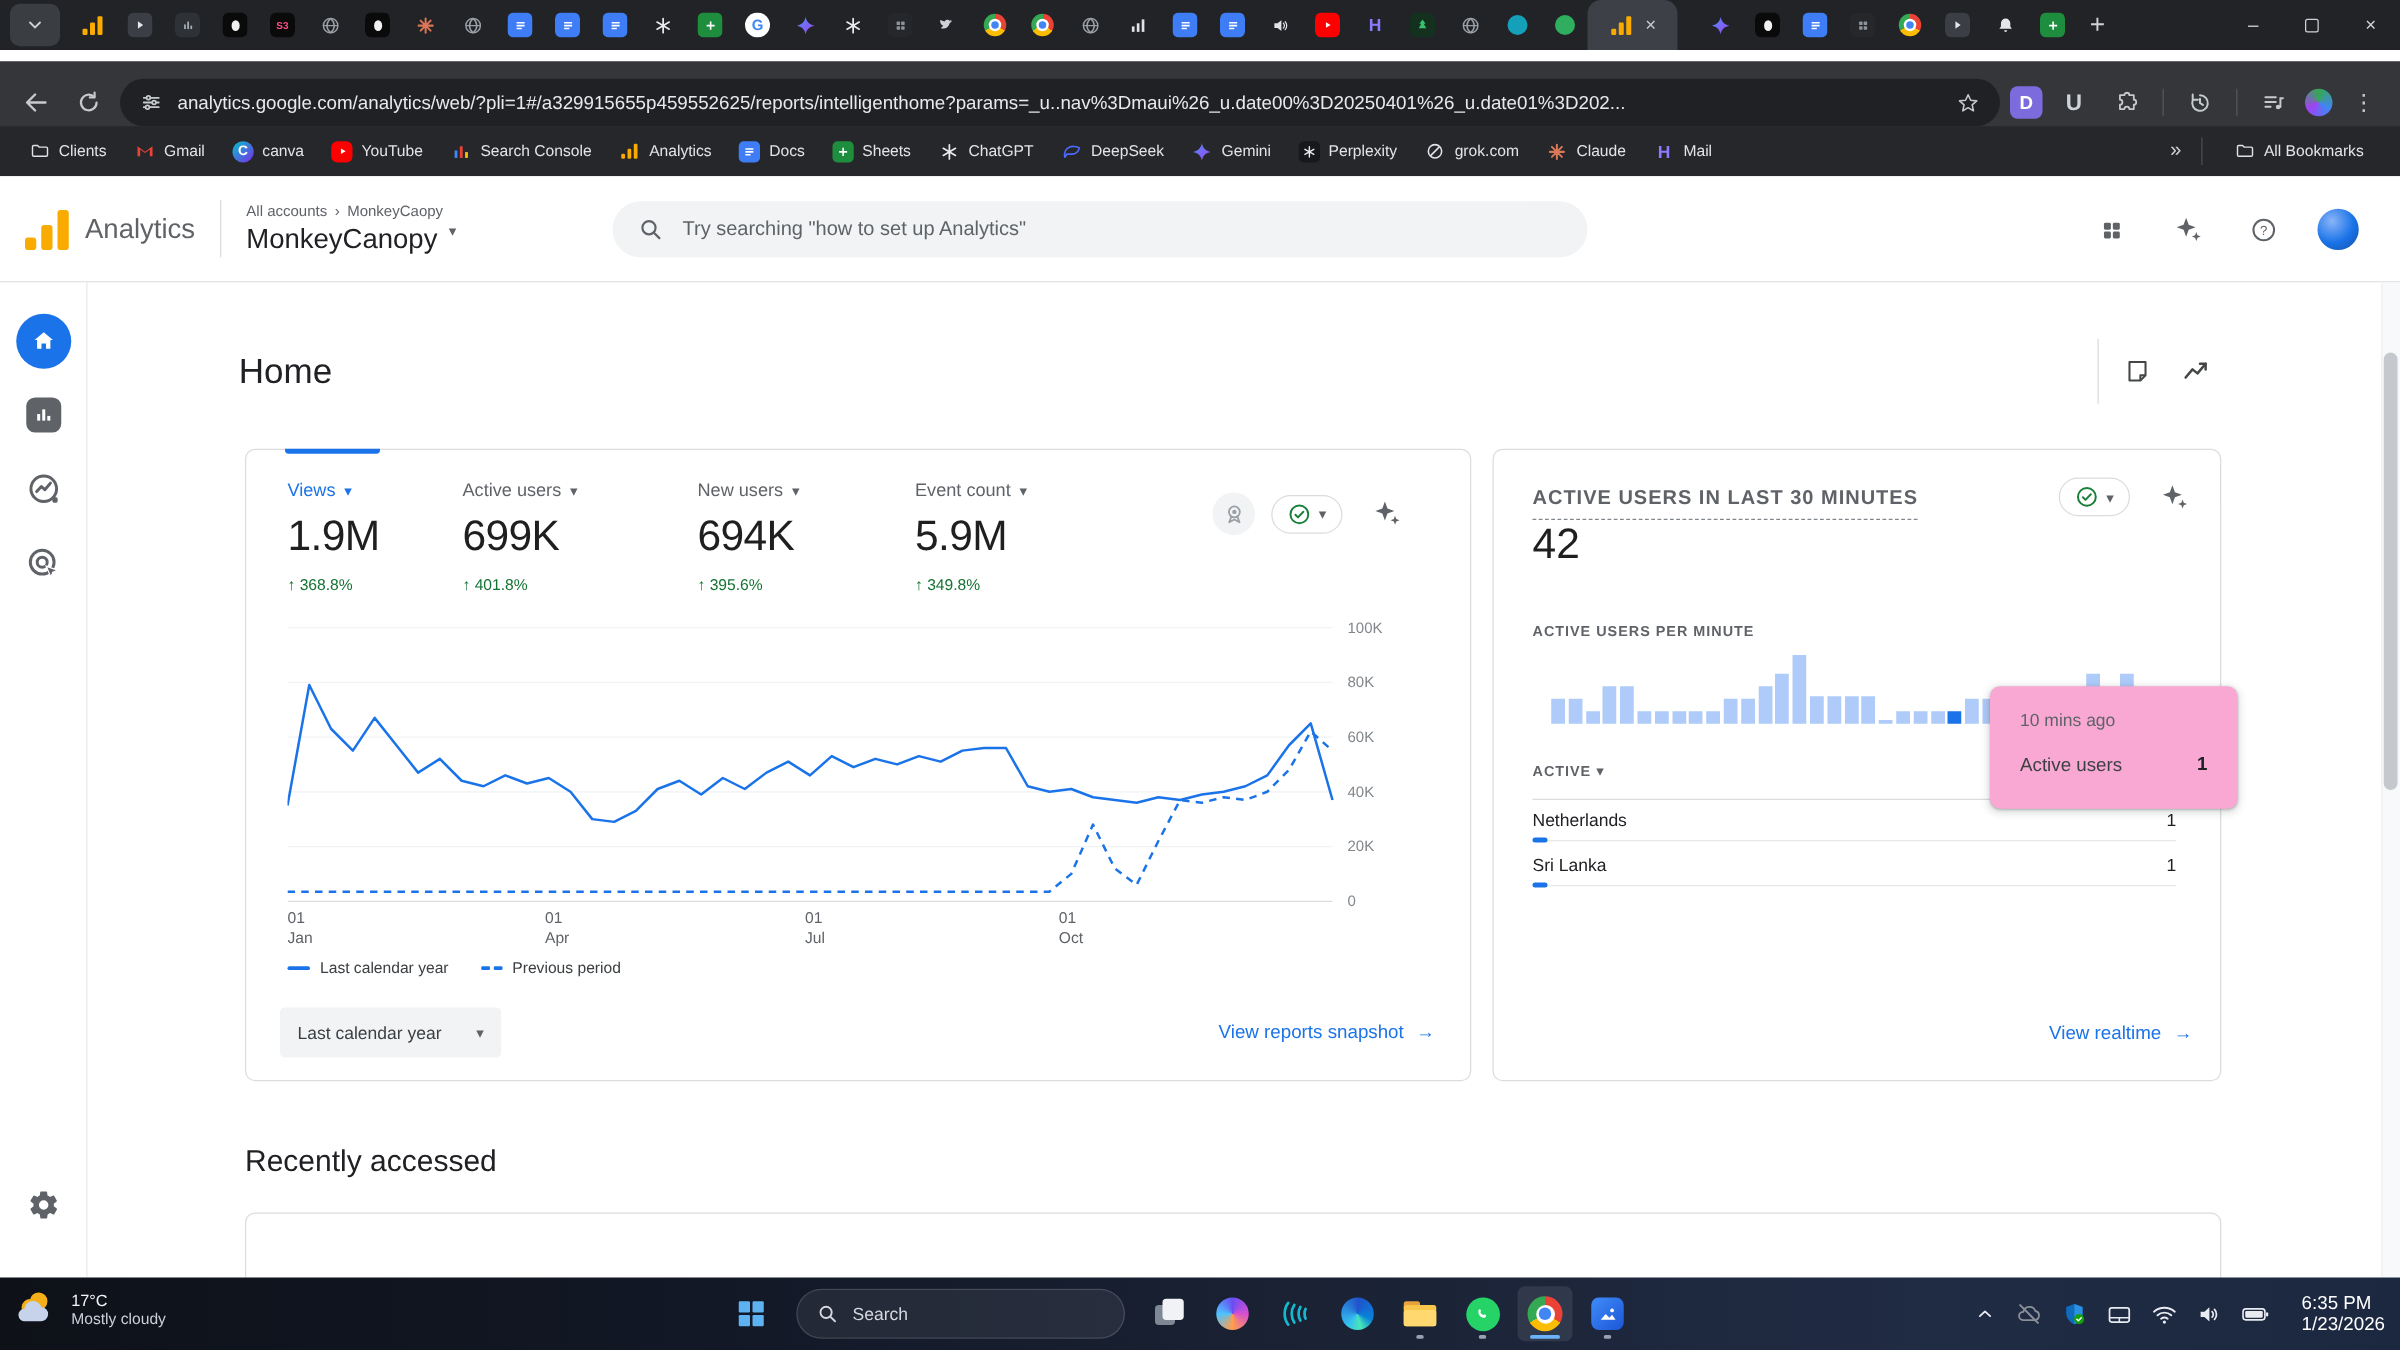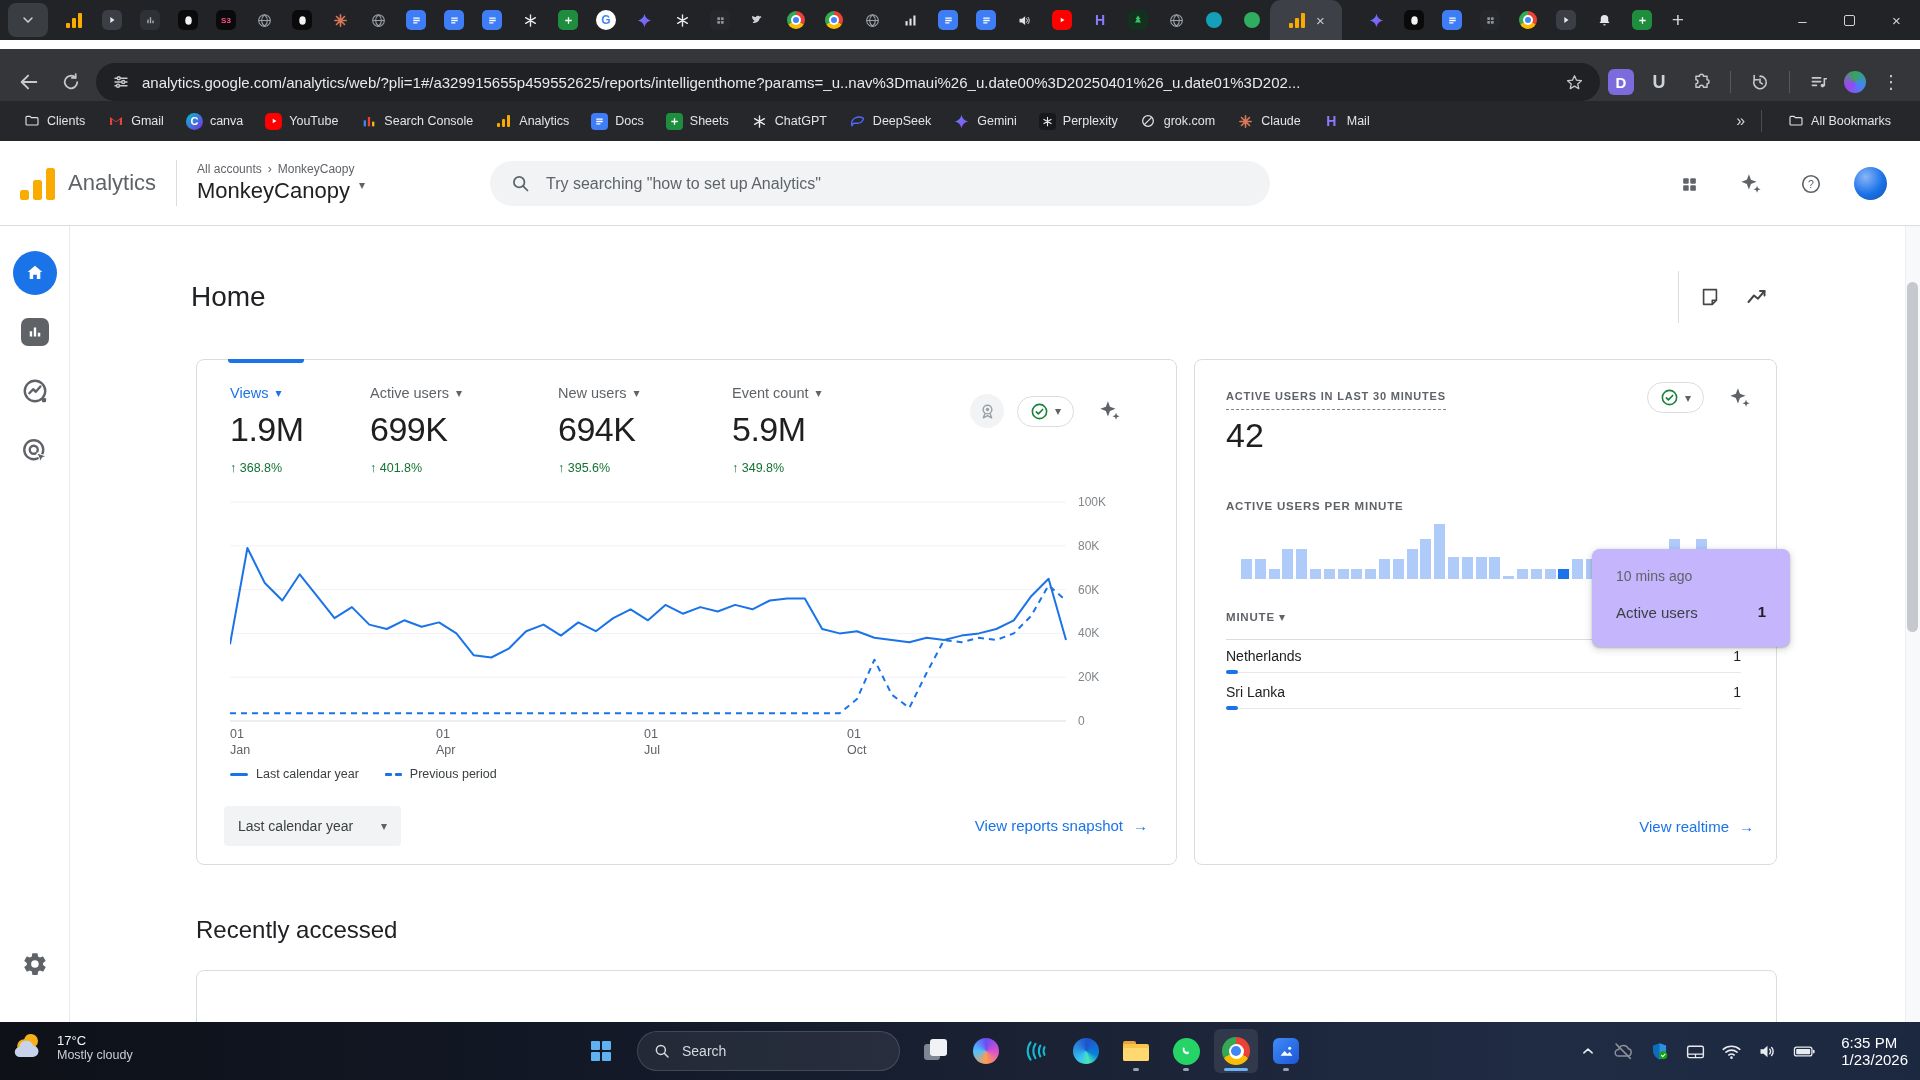--- a/index.html
+++ b/index.html
@@ -97,37 +97,37 @@
 .leg-item{display:flex;align-items:center;gap:8px}
 .sw-solid{width:18px;height:3px;background:#1a73e8;border-radius:2px}
 .sw-dash{display:flex;gap:3px}
 .sw-dash i{display:block;width:7px;height:3px;background:#1a73e8;border-radius:1px}
 .dropdown{position:absolute;left:27px;top:446px;width:177px;height:40px;background:#f1f3f4;border-radius:4px;display:flex;align-items:center;justify-content:space-between;padding:0 14px;font-size:14px;color:#3c4043}
 .linkbtn{position:absolute;color:#1a73e8;font-size:15px;display:flex;align-items:center;gap:10px}
 .vrs{right:28px;top:457px}
 .vrt{right:22px;top:458px}
 
 
-.rt-title{position:absolute;left:31px;top:30px;font-size:11px;font-weight:bold;letter-spacing:.8px;color:#5f6368}
+.rt-title{position:absolute;left:31px;top:30px;font-size:16px;font-weight:bold;letter-spacing:.8px;color:#5f6368}
 .rt-title .dashed{display:inline-block;border-bottom:1px dashed #80868b;padding-bottom:7px}
 .rt-value{position:absolute;left:31px;top:56px;font-size:34px;color:#1f1f1f}
 .rt-caps{position:absolute;font-size:11.5px;font-weight:bold;letter-spacing:.8px;color:#5f6368}
 .rt-bars{position:absolute;left:46px;top:164px;width:470px;height:55px;display:flex;align-items:flex-end;gap:2.8px}
 .rt-bars i{display:block;width:11px;background:#aecbfa;flex:0 0 auto}
 .rt-bars i.hl{background:#1a73e8}
 .rt-divider{position:absolute;left:31px;right:35px;top:279px;height:1px;background:#dadce0}
 .rt-rows{position:absolute;left:31px;right:0;top:284px}
 .rt-row{position:relative;height:36px}
 .rt-row .cname{position:absolute;left:0;top:4px;font-size:14px;color:#202124}
 .rt-row .cval{position:absolute;right:35px;top:4px;font-size:14px;color:#202124}
 .rt-row .ctrack{position:absolute;left:0;right:35px;top:28px;height:1px;background:#e6e8ea}
 .rt-row .cbar{position:absolute;left:0;top:26px;height:4px;background:#1a73e8;border-radius:2px}
 
 
-.tooltip{position:absolute;left:1592px;top:549px;width:198px;height:98px;background:#c4b5fd;border-radius:8px;box-shadow:0 1px 2px rgba(60,64,67,.3),0 2px 6px 2px rgba(60,64,67,.15);z-index:40}
+.tooltip{position:absolute;left:1592px;top:549px;width:198px;height:98px;background:#f9a8d4;border-radius:8px;box-shadow:0 1px 2px rgba(60,64,67,.3),0 2px 6px 2px rgba(60,64,67,.15);z-index:40}
 .tt-time{position:absolute;left:24px;top:19px;font-size:14px;color:#5f6368}
 .tt-label{position:absolute;left:24px;top:55px;font-size:15px;color:#3c4043}
 .tt-val{position:absolute;right:24px;top:54px;font-size:15px;font-weight:bold;color:#202124}
 
 .recently{position:absolute;left:126px;top:690px;font-size:24px;color:#202124}
 .card-bottom{left:126px;top:744px;width:1581px;height:80px}
 
 
 .scrollbar{position:absolute;right:0;top:0;bottom:0;width:15px;background:#f8f9fa;border-left:1px solid #eceff1}
 .scroll-thumb{position:absolute;right:2px;top:56px;width:11px;height:350px;background:#c5c8cc;border-radius:6px}
@@ -971,21 +971,21 @@
           <i style="height: 20px;"></i>
           <i style="height: 20px;"></i>
           <i style="height: 10px;"></i>
           <i style="height: 20px;"></i>
           <i style="height: 10px;"></i>
           <i style="height: 40px;"></i>
           <i style="height: 20px;"></i>
           <i style="height: 40px;"></i>
         </div>
       <div class="rt-caps" style="left:31px;top:250px">
-        <span>MINUTE</span> <span class="caret">▾</span>
+        <span>ACTIVE</span> <span class="caret">▾</span>
       </div>
       <div class="rt-caps" style="right:35px;top:250px">ACTIVE USERS</div>
       <div class="rt-divider"></div>
       <div class="rt-rows" id="rt-rows">
           <div class="rt-row">
             <span class="cname">Netherlands</span>
             <span class="cval">1</span>
             <span class="ctrack"></span>
             <span class="cbar" style="width: 11.891px;"></span>
           </div>

